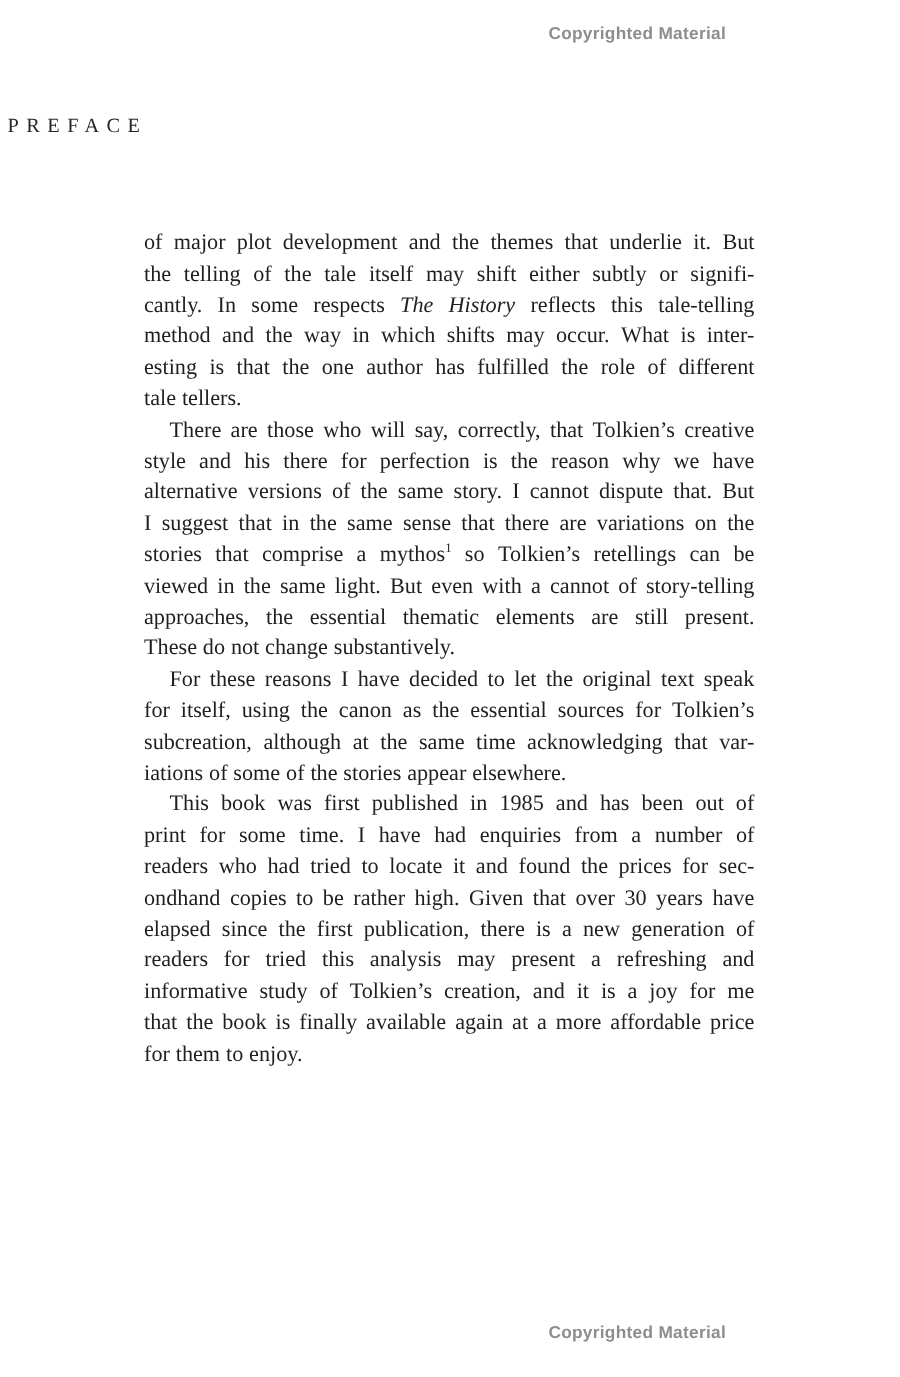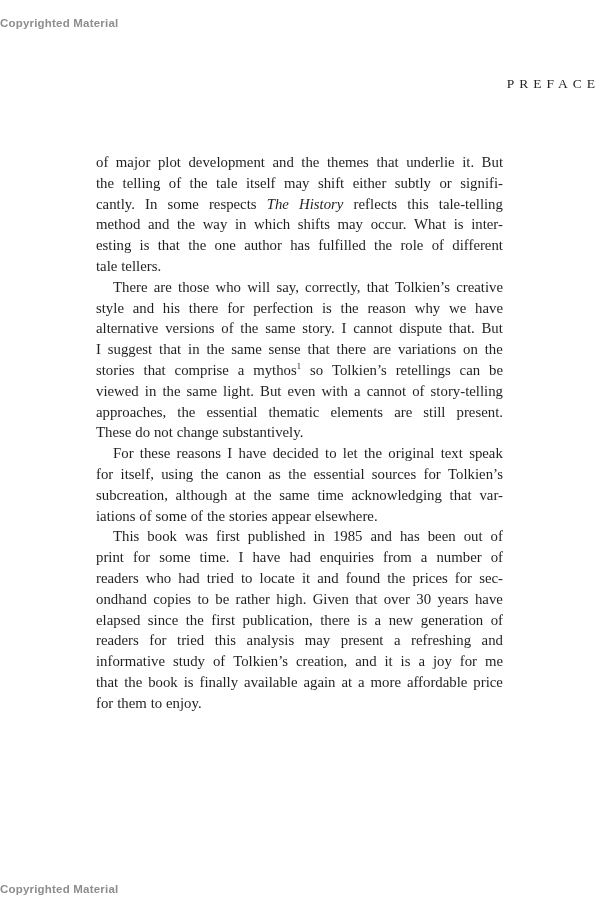--- a/index.html
+++ b/index.html
@@ -9,32 +9,32 @@
     font-family: "Liberation Serif", serif;
     position: relative;
     overflow: hidden;
   }
   .page {
     position: absolute; inset: 0;
     background: #ffffff;
   }
   .notice {
     position: absolute; left: 0; width: 484px;
-    text-align: left;
+    text-align: right;
     font-family: "Liberation Sans", sans-serif;
     font-weight: bold;
     font-size: 11.5px;
     letter-spacing: 0.2px;
     color: #8d8d8d;
   }
   .notice.top { top: 17px; }
   .notice.bottom { top: 883px; }
   .heading {
     position: absolute; top: 76px; left: 0; width: 600px;
-    text-align: right;
+    text-align: left;
     font-size: 13.5px;
     letter-spacing: 5px;
     text-indent: 5px; 
     color: #262626;
   }
   .page-body {
     position: absolute; left: 96px; top: 106px; width: 407px;
     font-size: 14.8px;
     line-height: 20.8px;
     color: #1f1f1f;

